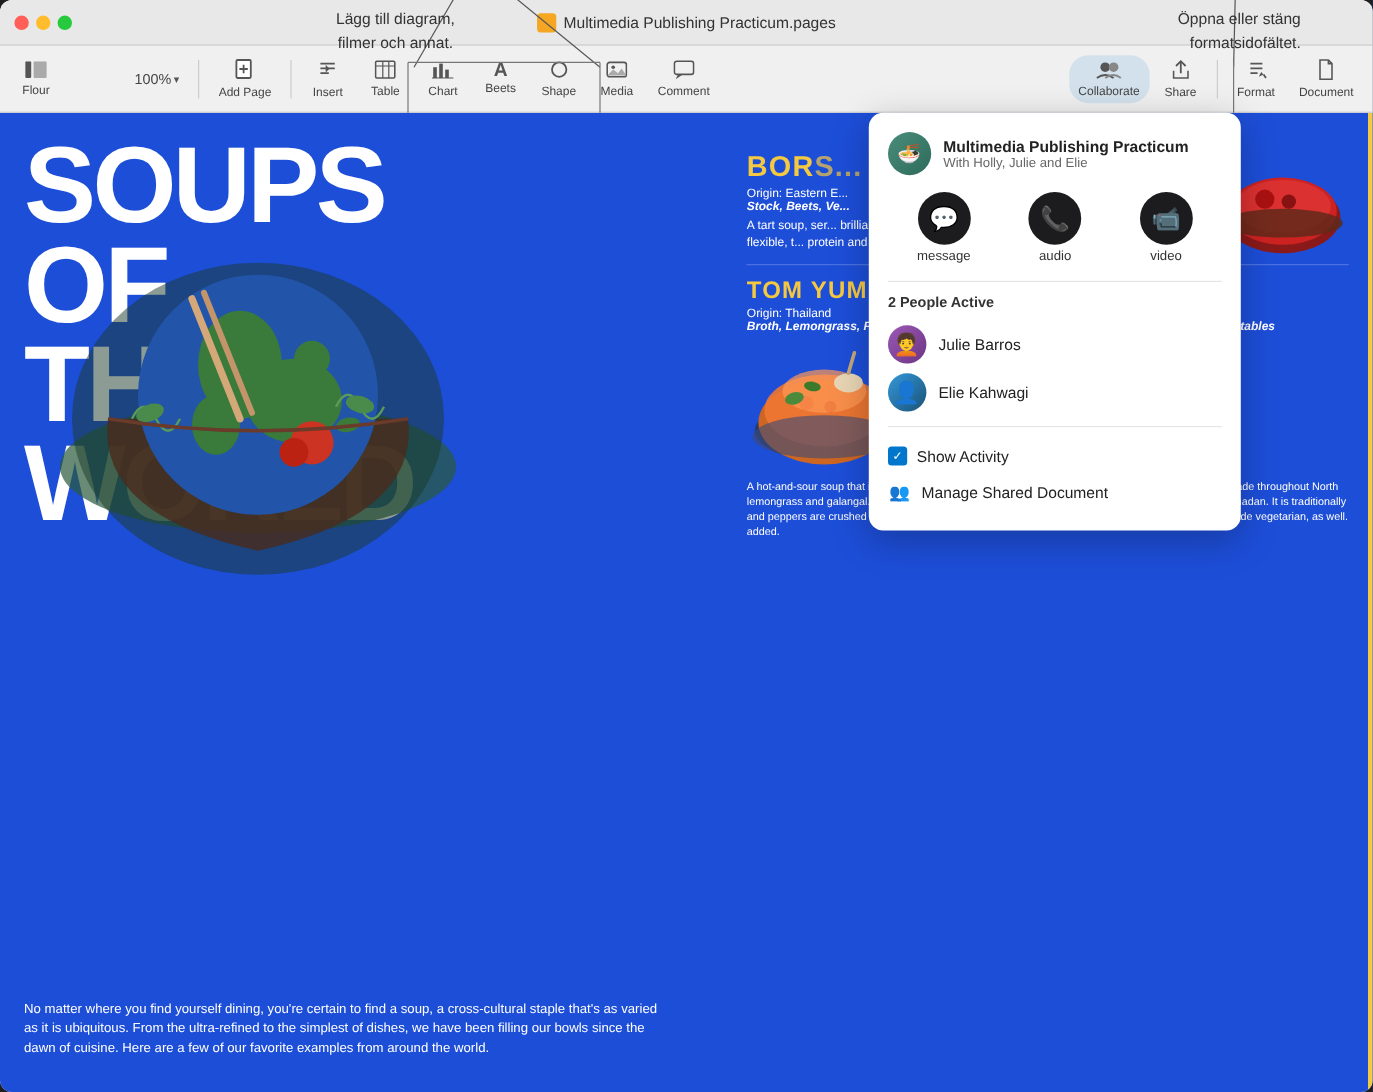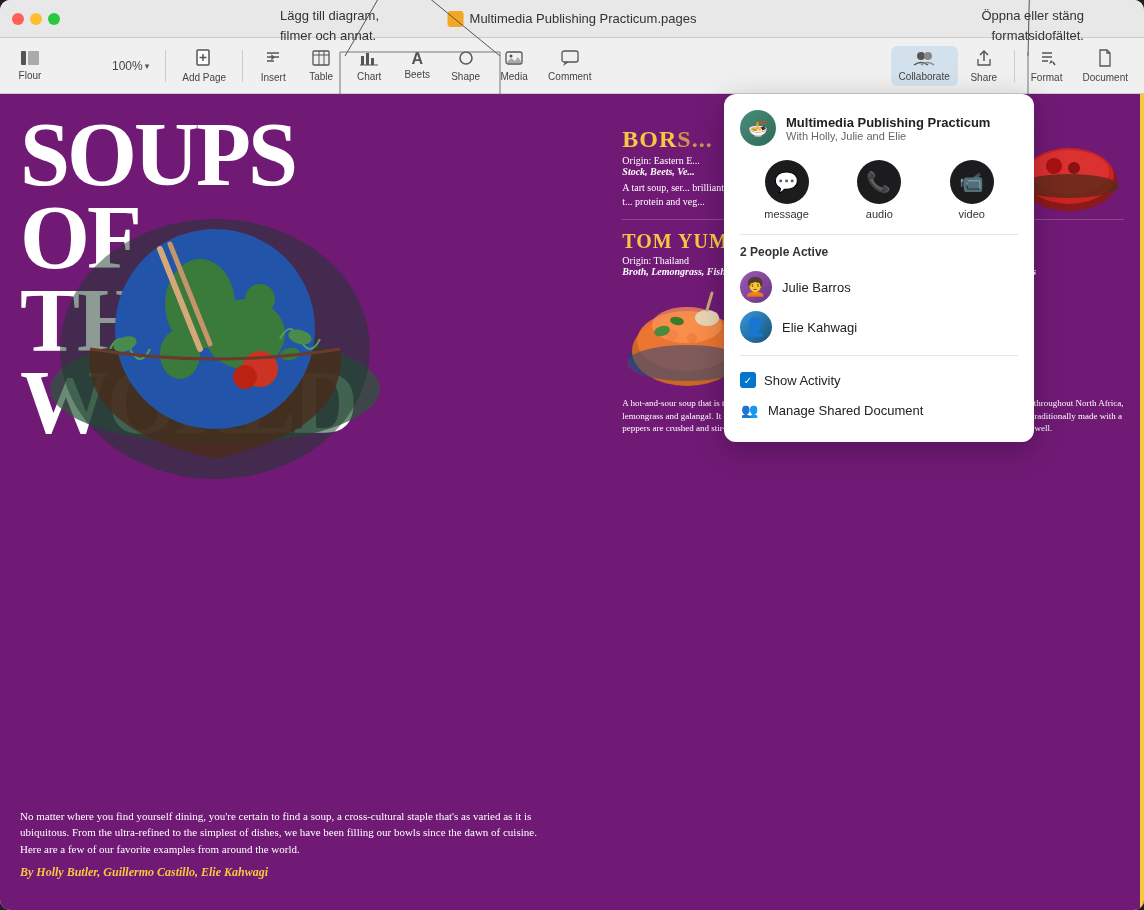--- a/index.html
+++ b/index.html
@@ -269,22 +269,21 @@
       font-size: 14px;
       color: #555;
     }
     .manage-label {
       font-size: 13px;
       color: #222;
     }
 
     
     .page-bg {
-      background: #701a75;
-      font-family: Liberation Serif, serif;
+      background: #1d4ed8;
     }
 
     
     .yellow-line-right {
       position: absolute;
       right: 0;
       top: 0;
       width: 4px;
       height: 100%;
       background: #f5c842;
@@ -312,21 +311,21 @@
     <svg style="position:absolute;top:-38px;left:0;width:1144px;height:100px;pointer-events:none;">
 
       <line x1="395" y1="-30" x2="345" y2="56" stroke="#555" stroke-width="1"></line>
       <line x1="395" y1="-30" x2="500" y2="56" stroke="#555" stroke-width="1"></line>
 
       <line x1="1030" y1="-30" x2="1028" y2="56" stroke="#555" stroke-width="1"></line>
     </svg>
   </div>
 
   <div style="position:absolute;top:0;left:0;width:100%;z-index:50;pointer-events:none;">
-    <div style="position:absolute;left:280px;top:6px;text-align:left;font-size:13px;color:#333;line-height:1.5;">
+    <div style="position:absolute;left:280px;top:6px;text-align:center;font-size:13px;color:#333;line-height:1.5;">
       <span style="white-space:pre-line;">Lägg till diagram,
 filmer och annat.</span>
     </div>
     <div style="position:absolute;right:60px;top:6px;text-align:right;font-size:13px;color:#333;line-height:1.5;">
       <span style="white-space:pre-line;">Öppna eller stäng
 formatsidofältet.</span>
     </div>
 
     <svg style="position:absolute;top:0;left:0;width:1144px;height:95px;pointer-events:none;">
       <line x1="340" y1="52" x2="340" y2="94" stroke="#777" stroke-width="1"></line>
@@ -434,21 +433,21 @@
         <svg width="18" height="16" viewBox="0 0 18 16">
           <rect x="1" y="1" width="16" height="11" rx="2" stroke="#555" stroke-width="1.3" fill="none"></rect>
           <polygon points="4,12 2,16 8,12" fill="#555"></polygon>
         </svg>
       </span>
       <span class="label">Comment</span>
     </div>
 
     <div class="toolbar-spacer"></div>
 
-    <div class="toolbar-btn" style="background:rgba(0,120,215,0.12);border-radius:6px;">
+    <div class="toolbar-btn" style="background:rgba(0,120,215,0.12);border-radius:16px;">
       <span class="icon-svg">
         <svg width="22" height="16" viewBox="0 0 22 16">
           <circle cx="8" cy="6" r="4" fill="#555"></circle>
           <circle cx="15" cy="6" r="4" fill="#888"></circle>
           <path d="M1 15 Q8 10 15 15" stroke="#555" stroke-width="1.5" fill="none"></path>
           <path d="M8 15 Q15 10 21 15" stroke="#888" stroke-width="1.5" fill="none"></path>
         </svg>
       </span>
       <span class="label">Collaborate</span>
     </div>
@@ -532,23 +531,22 @@
             <ellipse cx="270" cy="188" rx="12" ry="7" fill="#4a8a4a" transform="rotate(15 270 188)"></ellipse>
             <ellipse cx="260" cy="205" rx="10" ry="6" fill="#3a7a3a" transform="rotate(-10 260 205)"></ellipse>
 
             <circle cx="230" cy="220" r="18" fill="#cc3322"></circle>
             <circle cx="215" cy="228" r="12" fill="#bb2211"></circle>
 
             <path d="M60 200 Q185 220 310 200" stroke="#6a3a2a" stroke-width="3" fill="none"></path>
           </svg>
         </div>
 
-        <div style="position:absolute;bottom:30px;left:20px;right:590px;z-index:6;">
+        <div style="position:absolute;bottom:20px;left:20px;right:590px;z-index:6;">
           <p style="font-size:11px;color:#fff;line-height:1.5;margin-bottom:8px;">No matter where you find yourself dining, you're certain to find a soup, a cross-cultural staple that's as varied as it is ubiquitous. From the ultra-refined to the simplest of dishes, we have been filling our bowls since the dawn of cuisine. Here are a few of our favorite examples from around the world.</p>
-          <p style="color:#f5c842;font-style:italic;font-size:12px;font-weight:600;">By Holly Butler, Guillermo Castillo, Elie Kahwagi</p>
         </div>
 
         <div style="position:absolute;top:0;right:0;width:47%;height:100%;padding:32px 20px 16px 16px;z-index:5;">
 
           <div style="border-bottom:1px solid rgba(255,255,255,0.2);padding-bottom:10px;margin-bottom:10px;position:relative;">
             <div style="font-size:24px;font-weight:900;color:#f5c842;text-transform:uppercase;letter-spacing:1px;">
               BOR<span style="opacity:0.7">S...</span>
             </div>
             <div style="font-size:10px;color:#fff;margin-top:2px;">Origin: Eastern E...</div>
             <div style="font-size:10px;color:#fff;font-style:italic;font-weight:700;"><em>Stock, Beets, Ve...</em></div>

